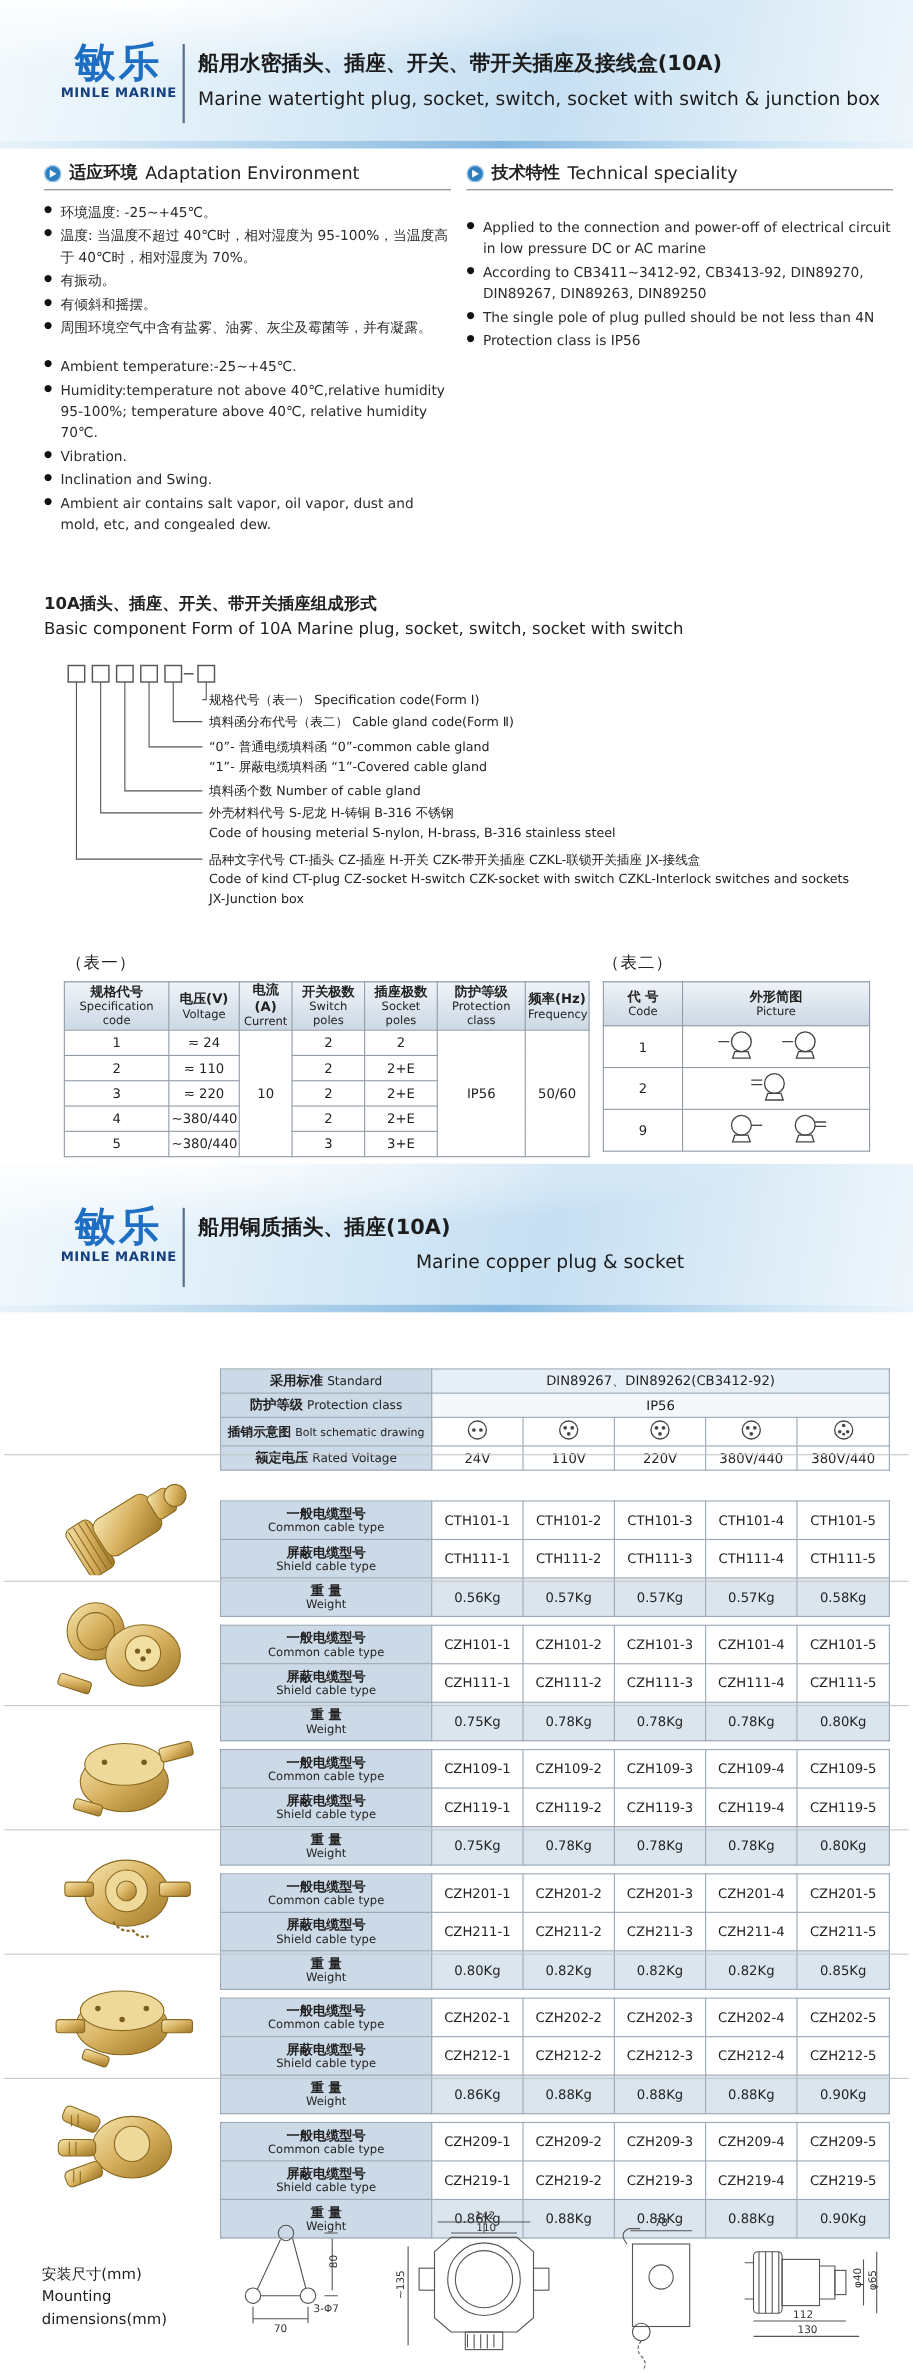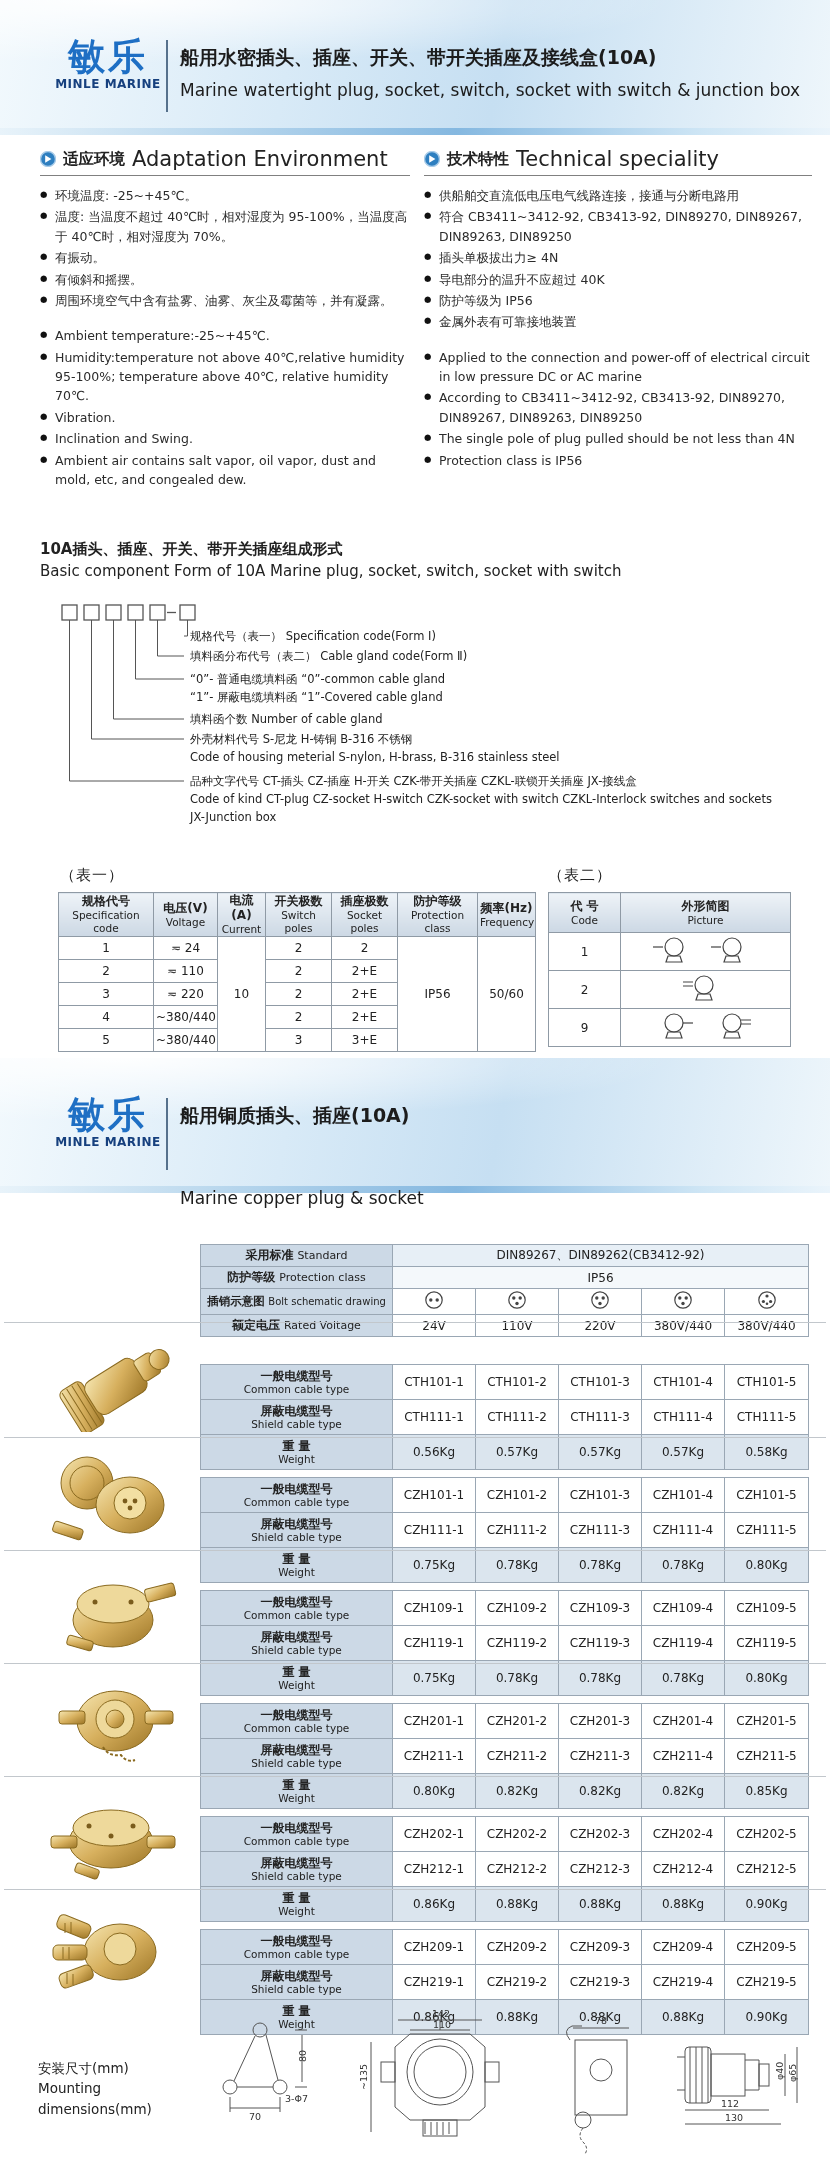--- a/index.html
+++ b/index.html
@@ -15,21 +15,21 @@
   .logo{position:absolute;width:120px;text-align:center;}
   .logo-cn{font-size:37px;font-weight:bold;color:#1e6fc4;letter-spacing:3px;line-height:1.05;}
   .logo-en{font-size:12px;font-weight:bold;color:#16407e;letter-spacing:.5px;}
   .vdiv{position:absolute;width:2px;background:#56718c;}
   .htitle-cn{position:absolute;font-size:19px;font-weight:bold;color:#1c1c1c;}
   .htitle-en{position:absolute;font-size:17px;color:#1c1c1c;}
   
   .sec{position:absolute;}
   .sec-head{display:flex;align-items:center;gap:7px;border-bottom:1px solid #808080;padding-bottom:4px;margin-bottom:10px;}
   .sec-head .cn{font-size:15.5px;font-weight:bold;color:#222;}
-  .sec-head .en{font-size:21px;color:#222;}
+  .sec-head .en{font-size:16px;color:#222;}
   ul.bullets{list-style:none;margin:0;padding:0;}
   ul.bullets li{position:relative;padding-left:15px;font-size:12.5px;line-height:1.55;color:#2b2b2b;margin-bottom:2px;}
   ul.bullets li::before{content:"●";position:absolute;left:0;top:2px;font-size:8.5px;color:#111;}
   .gap{height:14px;}
   
   .cform-t1{font-size:15px;font-weight:bold;color:#222;}
   .cform-t2{font-size:15px;color:#222;margin-top:3px;}
   
   table.grid{border-collapse:collapse;table-layout:fixed;}
   table.grid td{border:1px solid #8f9aa5;text-align:center;vertical-align:middle;
@@ -99,28 +99,20 @@
   <div class="sec" style="left:424px;top:147px;width:388px;">
     <div class="sec-head">
       <svg width="16" height="16">
         <circle cx="8" cy="8" r="7.5" fill="#2e7fc0"></circle>
         <circle cx="8" cy="8" r="7.5" fill="none" stroke="#a8cbe8" stroke-width="1.4"></circle>
         <path d="M5.2,4.3 L11.4,8 L5.2,11.7 z" fill="#fff"></path>
       </svg>
       <span class="cn">技术特性</span>
       <span class="en">Technical speciality</span>
     </div>
-    <ul class="bullets">
-      <li>供船舶交直流低电压电气线路连接，接通与分断电路用</li>
-      <li>符合 CB3411~3412-92, CB3413-92, DIN89270, DIN89267, DIN89263, DIN89250</li>
-      <li>插头单极拔出力≥ 4N</li>
-      <li>导电部分的温升不应超过 40K</li>
-      <li>防护等级为 IP56</li>
-      <li>金属外表有可靠接地装置</li>
-    </ul>
     <div class="gap"></div>
     <ul class="bullets">
       <li>Applied to the connection and power-off of electrical circuit in low pressure DC or AC marine</li>
       <li>According to CB3411~3412-92, CB3413-92, DIN89270, DIN89267, DIN89263, DIN89250</li>
       <li>The single pole of plug pulled should be not less than 4N</li>
       <li>Protection class is IP56</li>
     </ul>
   </div>
 
   <div class="sec" style="left:40px;top:540px;width:760px;">
@@ -300,21 +292,21 @@
     </table>
 
   <div class="hband" style="top:1058px;"></div>
   <div class="hbar" style="top:1186px;"></div>
   <div class="logo" style="left:48px;top:1096px;">
     <div class="logo-cn">敏乐</div>
     <div class="logo-en">MINLE MARINE</div>
   </div>
   <div class="vdiv" style="left:166px;top:1098px;height:72px;"></div>
   <div class="htitle-cn" style="left:180px;top:1103px;">船用铜质插头、插座(10A)</div>
-  <div class="htitle-en" style="left:180px;top:1188px;width:640px;">Marine copper plug &amp; socket</div>
+  <div class="htitle-en" style="left:180px;top:1138px;width:640px;text-align:center;">Marine copper plug &amp; socket</div>
 
   <table class="ptable" style="top:1208px;">
     <colgroup>
         <col style="width:192px">
         <col style="width:83px">
         <col style="width:83px">
         <col style="width:83px">
         <col style="width:83px">
         <col style="width:84px">
       </colgroup>

